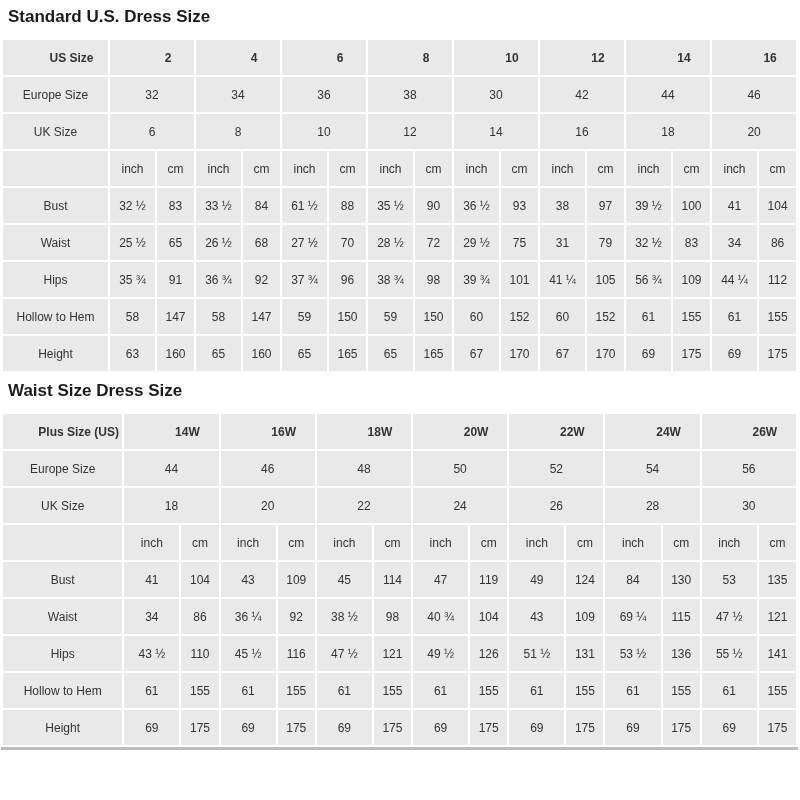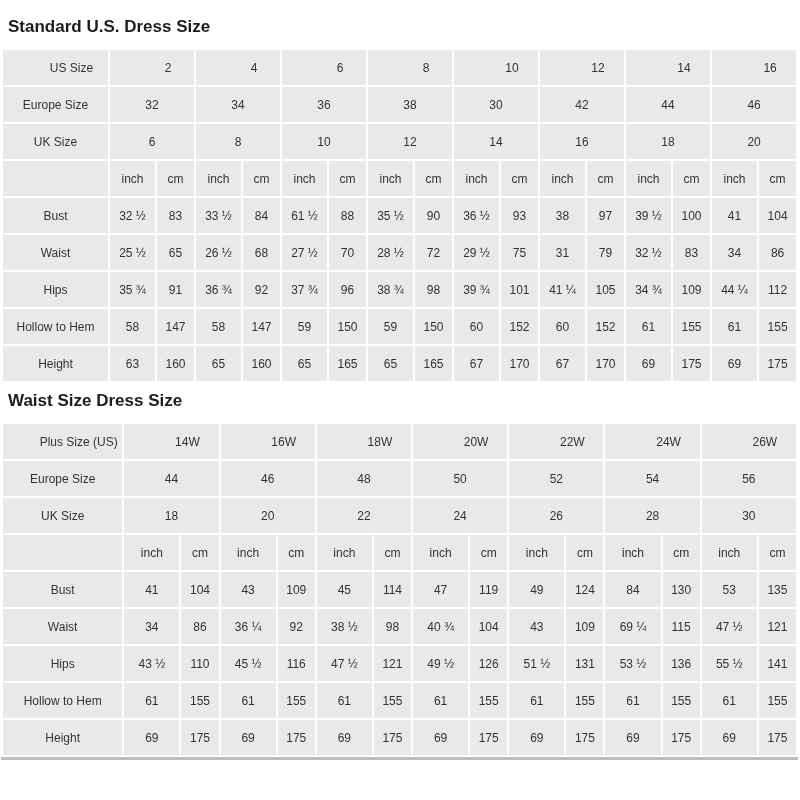--- a/index.html
+++ b/index.html
@@ -21,42 +21,42 @@
   }
   .chart-title {
     font-size: 17px;
     font-weight: 700;
     color: #1c1c1c;
     margin: 0;
     padding: 7px 0 0 8px;
     line-height: 22px;
   }
   .chart-title.first {
-    padding-top: 16px;
+    padding-top: 6px;
   }
   .size-table {
     border-collapse: separate;
     border-spacing: 2px;
     table-layout: fixed;
     width: 797px;
     margin: 10px 0 0 1px;
   }
   .size-table td {
     background: #e9e9e9;
     color: #333333;
     font-size: 12px;
     text-align: center;
     vertical-align: middle;
     height: 35px;
     padding: 0;
     overflow: hidden;
     white-space: nowrap;
   }
   .size-table tr.bold-row td {
-    font-weight: 400;
+    font-weight: 700;
     padding-left: 32px;
   }
   .bottom-bar {
     width: 797px;
     height: 3px;
     background: #bdbdbd;
     margin-left: 1px;
   }
 </style>
 </head>
@@ -184,21 +184,21 @@
           <td colspan="1">36 ¾</td>
           <td colspan="1">92</td>
           <td colspan="1">37 ¾</td>
           <td colspan="1">96</td>
           <td colspan="1">38 ¾</td>
           <td colspan="1">98</td>
           <td colspan="1">39 ¾</td>
           <td colspan="1">101</td>
           <td colspan="1">41 ¼</td>
           <td colspan="1">105</td>
-          <td colspan="1">34 ¾</td>
+          <td colspan="1">56 ¾</td>
           <td colspan="1">109</td>
           <td colspan="1">44 ¼</td>
           <td colspan="1">112</td>
         </tr>
         <tr>
           <td colspan="1">Hollow to Hem</td>
           <td colspan="1">58</td>
           <td colspan="1">147</td>
           <td colspan="1">58</td>
           <td colspan="1">147</td>

